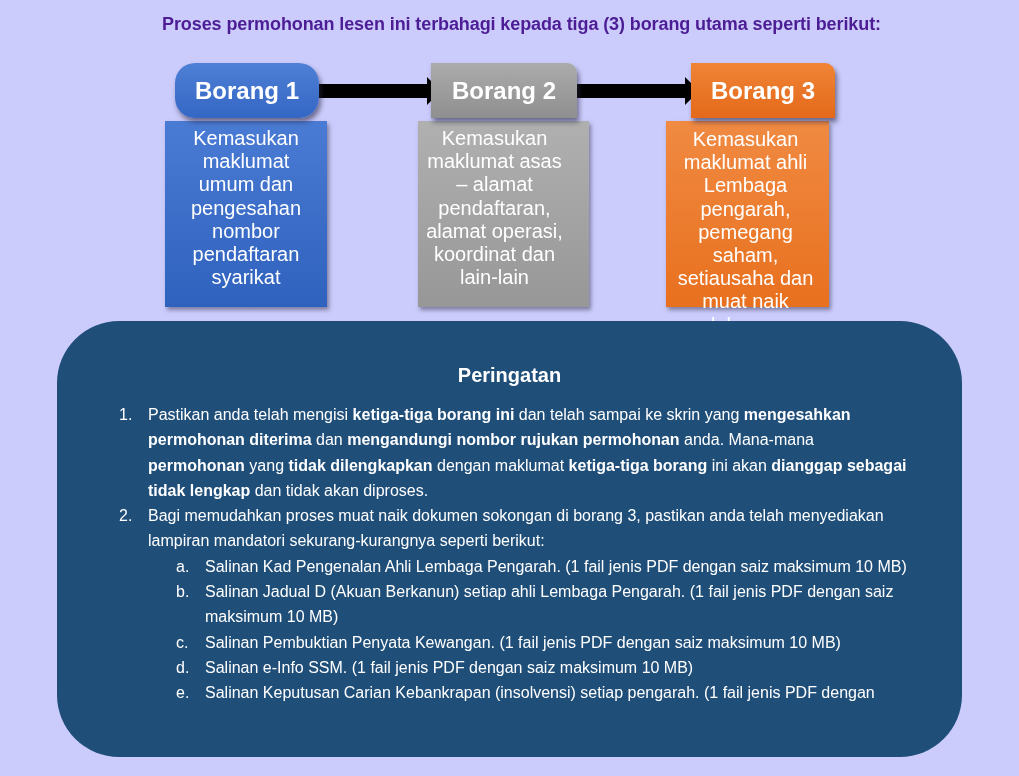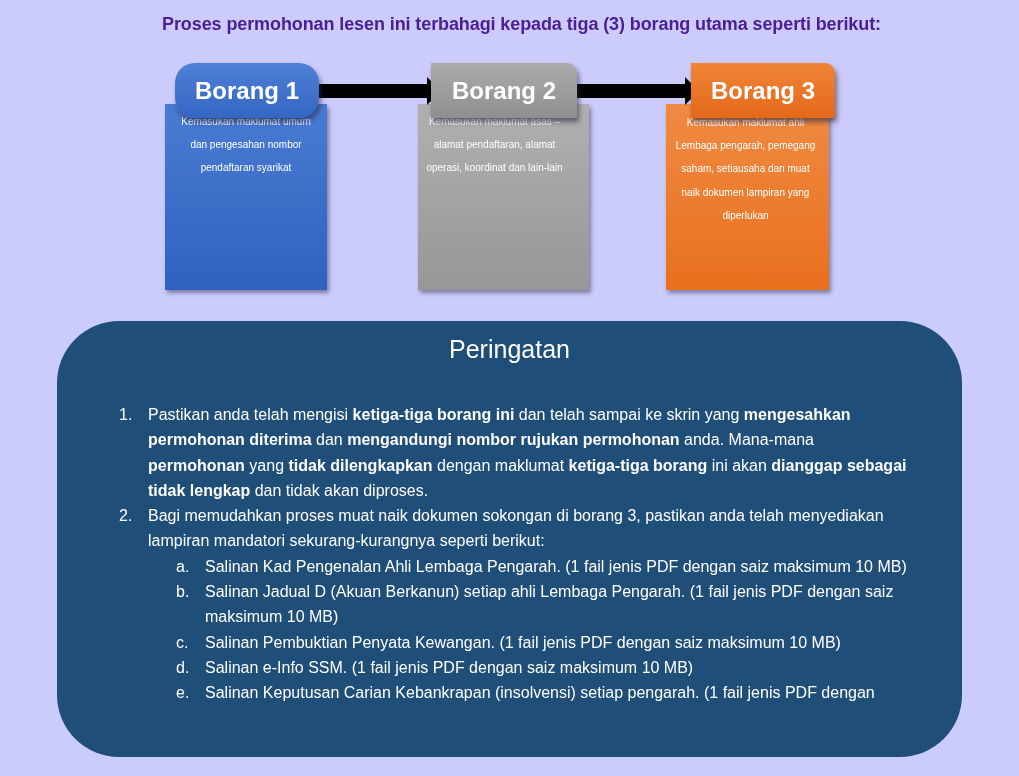--- a/index.html
+++ b/index.html
@@ -9,22 +9,22 @@
       position:relative;
       font-family:"Liberation Sans", "DejaVu Sans", sans-serif;
     }
     .intro {
       position:absolute; left:0; top:14px; width:1019px;
       text-align:center; font-weight:bold; font-size:18px; color:#4c1d95;
       letter-spacing:-0.1px;
       padding-left:12px;
     }
     .card-body {
-      position:absolute; top:104px; height:186px;
-      color:#fff; font-size:10px; line-height:23.2px; text-align:center;
+      position:absolute; top:121px; height:186px;
+      color:#fff; font-size:20px; line-height:23.2px; text-align:center;
       box-shadow:2px 3px 4px rgba(60,60,90,0.55);
       box-sizing:border-box; padding-top:6px;
     }
     .card-body.b1 { left:165px; width:162px; background:linear-gradient(#4a7bd4,#2f62be); padding-left:10px; padding-right:10px; }
     .card-body.b2 { left:418px; width:171px; background:linear-gradient(#b0b0b0,#979797); padding-left:6px; padding-right:24px; }
     .card-body.b3 { left:666px; width:163px; background:linear-gradient(#f08a42,#e8701e); padding-left:6px; padding-right:10px; padding-top:7px; }
     .card-head {
       position:absolute; top:63px; height:55px;
       color:#fff; font-weight:bold; font-size:24px;
       display:flex; align-items:center; justify-content:center;
@@ -40,22 +40,22 @@
       position:absolute; top:0; width:0; height:0;
       border-top:14px solid transparent; border-bottom:14px solid transparent;
       border-left:14px solid #000;
     }
     .warn {
       position:absolute; left:57px; top:321px; width:905px; height:436px;
       background:#1f4e79; border-radius:62px;
       color:#fff;
     }
     .warn-title {
-      position:absolute; left:0; top:14px; width:100%;
-      text-align:center; font-weight:normal; font-size:25px;
+      position:absolute; left:0; top:43px; width:100%;
+      text-align:center; font-weight:bold; font-size:20px;
     }
     .warn-list {
       position:absolute; left:0; top:81px; width:100%;
       font-size:16px; line-height:25.3px;
     }
     .li { position:relative; }
     .li .num { position:absolute; }
     .lvl1 { padding-left:91px; width:760px; }
     .lvl1 .num { left:62px; }
     .lvl2 { padding-left:148px; width:720px; }

